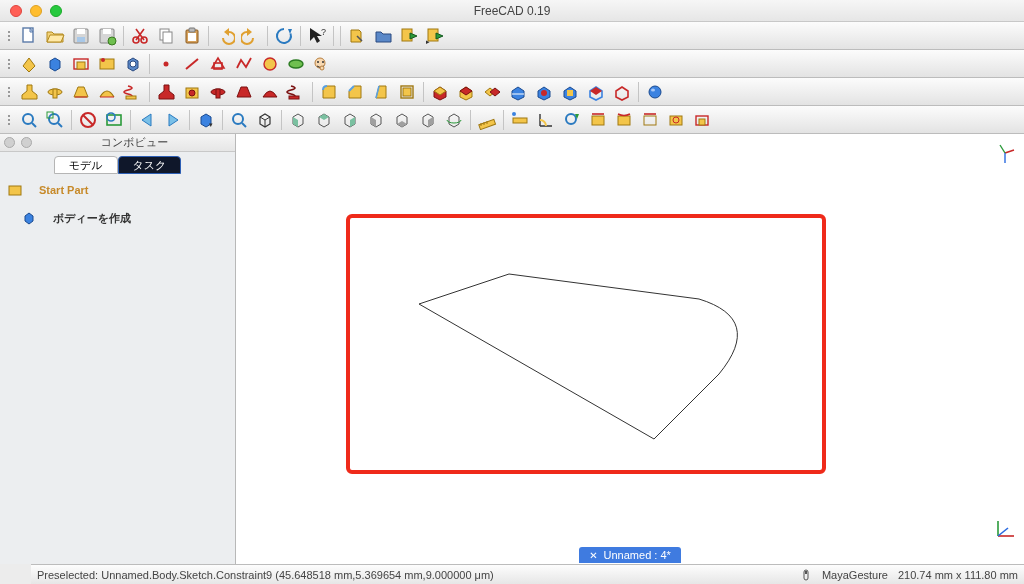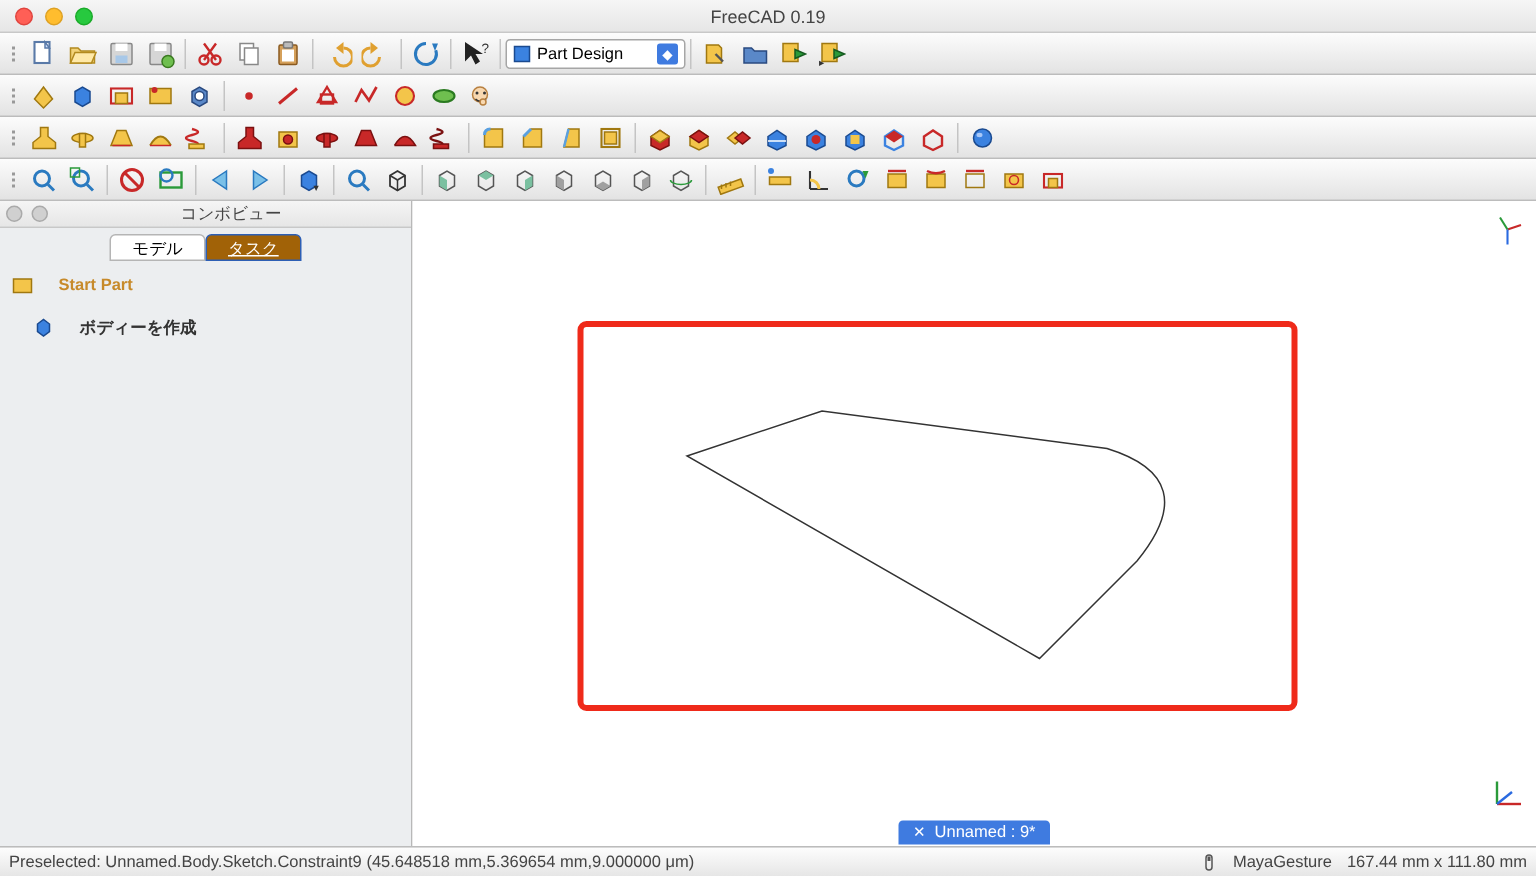--- a/index.html
+++ b/index.html
@@ -19,45 +19,45 @@
 .tb-btn { width: 26px; height: 24px; display: inline-flex; align-items: center; justify-content: center; border-radius: 3px; cursor: pointer; }
 .tb-btn svg { width: 20px; height: 20px; }
 .sep { width: 1px; height: 20px; background: #c4c4c4; margin: 0 3px; }
 .grip { width: 10px; display: flex; flex-direction: column; gap: 2px; align-items: center; justify-content: center; height: 24px; margin-right: 2px; }
 .grip b { display: block; width: 2px; height: 2px; background: #999; }
 .wb-select { width: 120px; height: 20px; background: #fff; border: 1px solid #a6a6a6; border-radius: 3px; font-size: 11px; display: flex; align-items: center; padding: 0 4px; gap: 4px; }
 .wb-select .caret { margin-left: auto; width: 14px; height: 14px; background: #3f7be0; border-radius: 2px; display: flex; align-items: center; justify-content: center; color: #fff; font-size: 9px; }
 
 
 .main { flex: 1; display: flex; min-height: 0; }
-.side { width: 275px; display: flex; flex-direction: column; border-right: 1px solid #b8b8b8; background: #eceef0; }
+.side { width: 236px; display: flex; flex-direction: column; border-right: 1px solid #b8b8b8; background: #eceef0; }
 .side-head { height: 18px; display: flex; align-items: center; background: linear-gradient(#f5f5f5,#e6e6e6); border-bottom: 1px solid #c8c8c8; padding: 0 4px; gap: 6px; }
 .side-head .dot { width: 11px; height: 11px; border-radius: 50%; background: #d0d0d0; border: 1px solid #aaa; display: inline-block; }
 .side-title { flex: 1; text-align: center; font-size: 11px; color: #444; }
 .tabs { height: 22px; display: flex; align-items: flex-end; justify-content: center; gap: 0; background: #eceef0; padding-top: 2px; }
 .tab { height: 18px; padding: 2px 14px; font-size: 11px; border: 1px solid #b5b5b5; background: #fff; border-top-left-radius: 4px; border-top-right-radius: 4px; display: flex; align-items: center; cursor: pointer; }
-.tab.active { background: #a16207; color: #fff; border-color: #2d5fb5; text-decoration: underline; }
+.tab.active { background: #0f172a; color: #fff; border-color: #2d5fb5; }
 .side-body { flex: 1; background: #eceef0; padding: 6px 8px; font-size: 11px; color: #555; }
 .tree-item { display: flex; align-items: center; gap: 17px; height: 20px; font-size: 11px; font-weight: bold; color: #c78a2a; }
 .tree-item.sub { margin-left: 14px; font-weight: bold; color: #333; margin-top: 8px; }
 .ti-ico { width: 14px; height: 14px; display: inline-flex; }
 
 .viewport { flex: 1; background: #fff; position: relative; }
 .red-box { position: absolute; left: 110px; top: 80px; width: 480px; height: 260px; border: 4px solid #ef2a1a; border-radius: 6px; }
 .sketch { position: absolute; left: 168px; top: 130px; width: 370px; height: 185px; }
 .corner-widget { position: absolute; width: 22px; height: 22px; }
 .cw-tr { right: 8px; top: 8px; }
 .cw-br { right: 8px; bottom: 24px; }
 
 .doc-tab-bar { position: absolute; left: 0; right: 0; bottom: 0; height: 18px; display: flex; justify-content: center; align-items: center; }
 .doc-tab { height: 16px; padding: 0 10px; background: #3f7be0; color: #fff; font-size: 11px; border-radius: 3px 3px 0 0; display: flex; align-items: center; gap: 6px; }
 .doc-tab .x { font-size: 10px; }
 
 
-.status { height: 20px; background: linear-gradient(#fdfdfd,#e6e6e6); border-top: 1px solid #bcbcbc; display: flex; align-items: center; font-size: 11px; color: #444; padding: 0 6px; gap: 10px; }
+.status { height: 20px; background: linear-gradient(#fdfdfd,#e6e6e6); border-top: 1px solid #bcbcbc; display: flex; align-items: center; font-size: 11px; color: #444; padding: 0 6px; gap: 10px; margin-left: 31px; }
 .status .spacer { flex: 1; }
 .status .ico { width: 12px; height: 12px; display: inline-flex; }
 </style>
 </head>
 <body>
 
 <div class="title-bar">
   <div class="traffic">
     <span class="tl-close"></span>
     <span class="tl-min"></span>
@@ -140,27 +140,20 @@
       </svg>
     </span>
   <span class="sep"></span>
   <span class="tb-btn">
       <svg viewBox="0 0 20 20">
         <polygon points="3,2 3,15 7,11 10,17 13,15 10,10 15,10" fill="#222"></polygon>
         <text x="14" y="9" font-size="9" fill="#333">?</text>
       </svg>
     </span>
   <span class="sep"></span>
-  <div class="wb-select">
-    <svg width="12" height="12" viewBox="0 0 12 12">
-        <rect x="1" y="1" width="10" height="10" fill="#3b82e0" stroke="#1a4a90"></rect>
-      </svg>
-    <span>Part Design</span>
-    <span class="caret">◆</span>
-  </div>
   <span class="sep"></span>
   <span class="tb-btn">
       <svg viewBox="0 0 20 20">
         <polygon points="4,4 12,4 14,6 14,16 4,16" fill="#f3c54a" stroke="#a07810"></polygon>
         <path d="M10 10l5 5" stroke="#555" stroke-width="1.6"></path>
       </svg>
     </span>
   <span class="tb-btn">
       <svg viewBox="0 0 20 20">
         <path d="M3 6h5l2 2h8v8H3z" fill="#5a88c8" stroke="#2a4a80"></path>
@@ -624,30 +617,30 @@
       <line x1="11" y1="11" x2="11" y2="21" stroke="#2a6ae0" stroke-width="1.4"></line>
     </svg>
     <svg class="corner-widget cw-br" viewBox="0 0 22 22">
       <line x1="4" y1="18" x2="20" y2="18" stroke="#c82828" stroke-width="1.6"></line>
       <line x1="4" y1="18" x2="4" y2="3" stroke="#2a9a3a" stroke-width="1.6"></line>
       <line x1="4" y1="18" x2="14" y2="10" stroke="#2a6ae0" stroke-width="1.6"></line>
     </svg>
     <div class="doc-tab-bar">
       <div class="doc-tab">
         <span class="x">✕</span>
-        <span>Unnamed : 9*</span>
+        <span>Unnamed : 4*</span>
       </div>
     </div>
   </div>
 </div>
 
 <div class="status">
   <span>Preselected: Unnamed.Body.Sketch.Constraint9 (45.648518 mm,5.369654 mm,9.000000 μm)</span>
   <span class="spacer"></span>
   <span class="ico">
       <svg viewBox="0 0 12 12">
         <rect x="4" y="1" width="4" height="10" rx="2" fill="none" stroke="#555"></rect>
         <rect x="5" y="2" width="2" height="3" fill="#555"></rect>
       </svg>
     </span>
   <span>MayaGesture</span>
-  <span>167.44 mm x 111.80 mm</span>
+  <span>210.74 mm x 111.80 mm</span>
 </div>
 
 </body></html>

